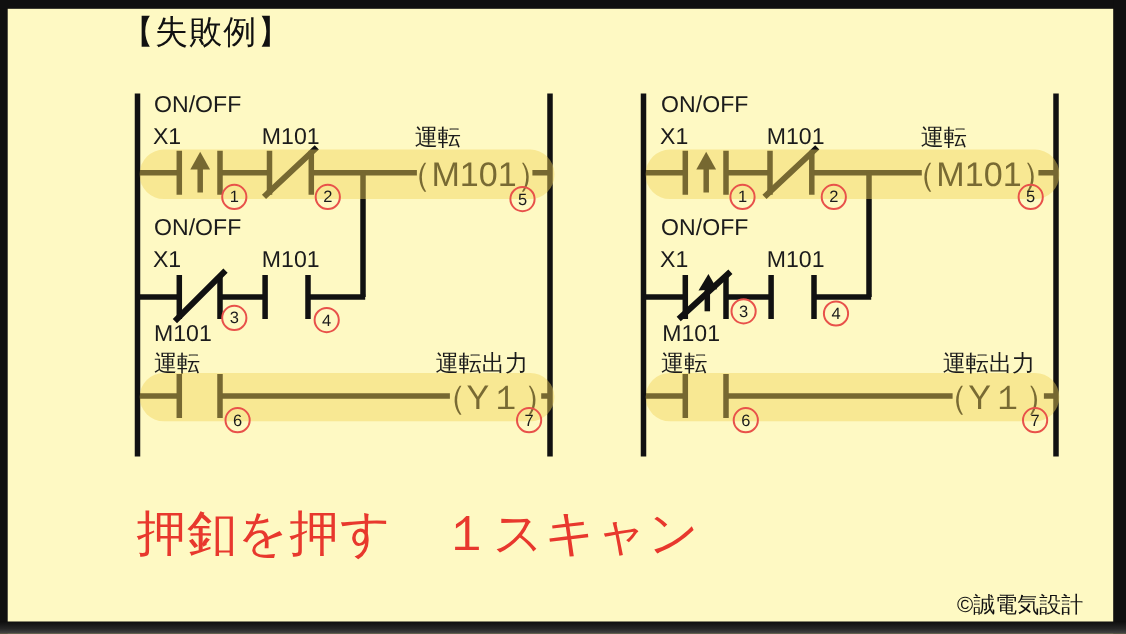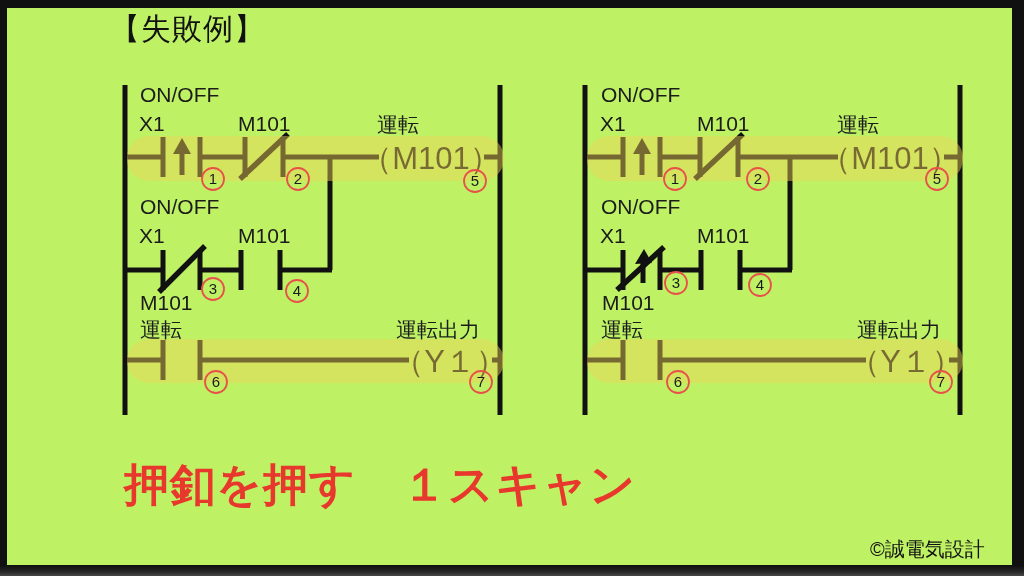--- a/index.html
+++ b/index.html
@@ -1,34 +1,34 @@
 <!DOCTYPE html>
 <html><head>
 <meta charset="utf-8">
 <style>
   html,body{margin:0;padding:0;background:#000;}
   .stage{
-    position:relative;width:1024px;height:576px;background:#bef264;
+    position:relative;width:1024px;height:576px;background:#fef9c3;
     overflow:hidden;font-family:"Liberation Sans","DejaVu Sans",sans-serif;
   }
   .frame{position:absolute;background:#101010;}
   .frame-left{left:0;top:0;width:7px;height:576px;}
   .frame-top{left:0;top:0;width:1024px;height:8px;}
   .frame-right{left:1012px;top:0;width:12px;height:576px;}
   .frame-bottom{left:0;top:565px;width:1024px;height:11px;
     background:linear-gradient(180deg,#0e0e0e 0%,#262626 60%,#474747 100%);}
   .title{
     position:absolute;top:9px;font-size:30px;color:#111;letter-spacing:1px;
     white-space:nowrap;
   }
   .title-left{left:110px;}
   .title-right{left:573px;}
   .caption{
     position:absolute;left:124px;top:455px;font-size:45px;color:#e8382d;
-    white-space:pre;letter-spacing:1px;font-weight:bold;
+    white-space:pre;letter-spacing:1px;
   }
   .copyright{
     position:absolute;left:870px;top:536px;font-size:20px;color:#111;
     white-space:nowrap;
   }
   svg{position:absolute;left:0;top:0;}
   svg text{fill:#1b1b1b;font-family:"Liberation Sans","DejaVu Sans",sans-serif;}
   svg text.lbl{font-size:21px;}
   svg text.coil{font-size:31px;fill:#141414;}
   svg text.marker-digit{font-size:15px;text-anchor:middle;}

